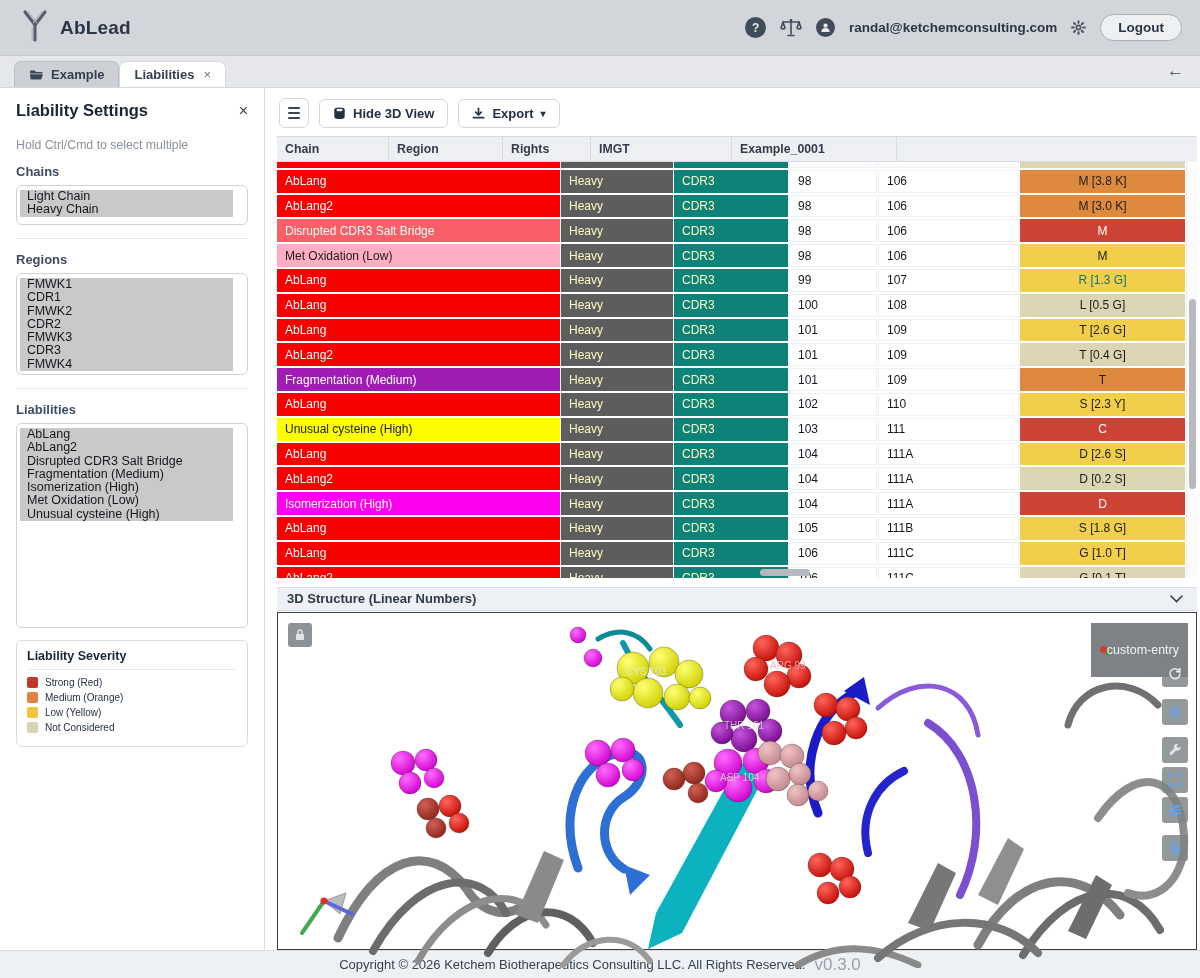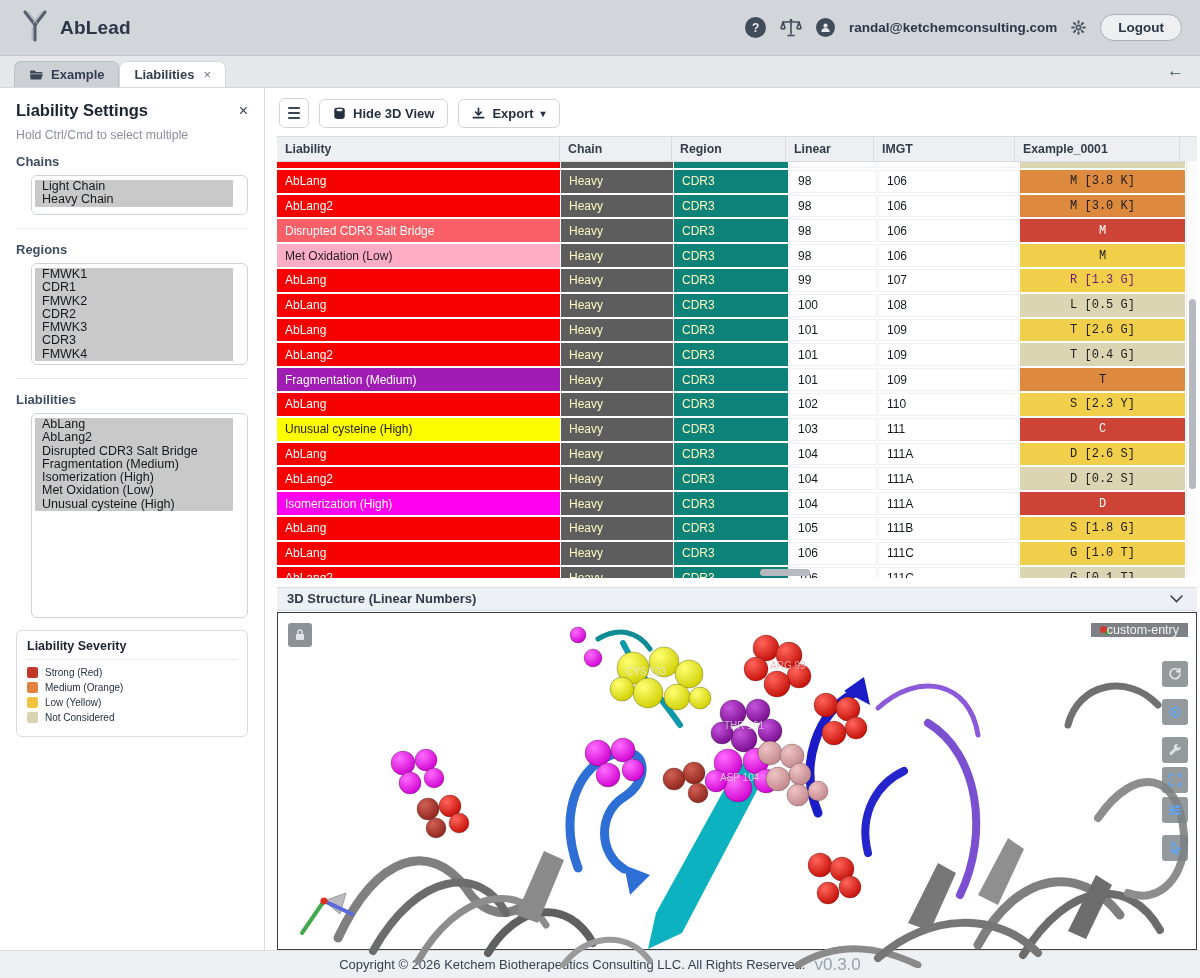--- a/index.html
+++ b/index.html
@@ -21,26 +21,26 @@
   .tab.active { background:#ffffff; border:1px solid #d4d7db; border-bottom:none; }
   .tab-close { color:#6a7484; font-size:13px; font-weight:400; margin-left:2px; cursor:pointer; }
   .back-arrow { position:absolute; right:16px; top:5px; font-size:17px; color:#45505f; cursor:pointer; }
 
   
   .content { display:flex; height:862px; background:#fff; }
   .sidebar { width:265px; border-right:1px solid #d9dce0; padding:13px 16px 0 16px; flex-shrink:0; }
   .main { flex:1; padding:6px 3px 0 12px; display:flex; flex-direction:column; }
 
   
-  .side-title-row { display:flex; align-items:center; justify-content:space-between; margin-bottom:8px; }
+  .side-title-row { display:flex; align-items:center; justify-content:space-between; margin-bottom:18px; }
   .side-title { font-size:16.5px; font-weight:700; color:#1b2431; }
   .side-close { font-size:16px; color:#3d4654; cursor:pointer; }
   .side-hint { font-size:12.3px; color:#8a919c; margin-bottom:12px; }
   .side-label { font-size:13px; font-weight:700; color:#3d4d63; margin-bottom:6px; }
-  .listbox { border:1px solid #ced3da; border-radius:6px; background:#fff; padding:4px 3px; overflow:hidden;margin-left:15px; }
+  .listbox { border:1px solid #ced3da; border-radius:6px; background:#fff; padding:4px 3px; overflow:hidden; }
   .listbox .opt { font-size:12.5px; line-height:13.3px; color:#14181e; padding:0 0 0 7px; margin-right:11px; cursor:pointer; }
   .listbox .opt.selected { background:#c9c9c9; }
   .lb-chains { height:40px; }
   .lb-regions { height:102px; }
   .lb-liabilities { height:205px; }
   .side-div { border:none; border-top:1px solid #e7e9ec; margin:13px 0; }
 
   .severity-card { border:1px solid #d8dbe0; border-radius:6px; padding:8px 10px 9px 10px; margin-top:12px; }
   .severity-title { font-size:12.5px; font-weight:700; color:#1b2431; padding-bottom:6px; border-bottom:1px solid #e7e9ec; margin-bottom:7px; }
   .severity-item { display:flex; align-items:center; gap:7px; font-size:10px; color:#273242; margin-bottom:4px; }
@@ -60,33 +60,33 @@
   .tbody { height:416px; overflow:hidden; width:908px; }
   .trow { display:flex; height:22.8px; margin-bottom:2px; cursor:pointer; }
   .trow.clip-top { margin-top:-17px; }
   .td { font-size:12px; display:flex; align-items:center; margin-right:1px; overflow:hidden; white-space:nowrap; }
   .c0 { width:283px; } .c1 { width:112px; } .c2 { width:114px; } .c3 { width:88px; } .c4 { width:141px; } .c5 { width:165px; margin-right:0; }
   .td.c0 { padding-left:8px; font-weight:400; }
   .td.c1, .td.c2 { padding-left:8px; color:#fef9c3; }
   .td.c1 { background:#5d5d5d; }
   .td.c2 { background:#0c8278; }
   .td.c3, .td.c4 { padding-left:8px; background:#fff; border:1px solid #eef0f3; color:#14181e; }
-  .td.c5 { justify-content:center; font-weight:400;font-family:Liberation Mono, monospace; }
+  .td.c5 { justify-content:center; font-weight:400; }
 
   .vscroll { position:absolute; top:25px; right:0; width:11px; height:416px; background:#fbfbfc; border-left:1px solid #eceef1; }
   .vscroll .thumb { position:absolute; left:2px; width:7px; border-radius:4px; background:#b6bac0; top:138px; height:190px; }
   .hscroll-thumb { position:absolute; bottom:2px; left:483px; width:50px; height:7px; border-radius:4px; background:#b6bac0; }
 
   
   .panel3d-header { margin-top:9px; height:25px; background:#edf0f4; border-top:1px solid #d9dce1; border-bottom:1px solid #d9dce1; display:flex; align-items:center; justify-content:space-between; padding:0 14px 0 10px; width:920px; cursor:pointer; }
   .panel3d-title { font-size:13px; font-weight:700; color:#2f3a4a; }
 
   .viewer { position:relative; width:920px; height:357px; border:1px solid #3a3f44; background:#ffffff; margin-top:1px; }
   .lock-btn { position:absolute; top:10px; left:10px; width:24px; height:24px; background:#8d9297; border-radius:3px; display:flex; align-items:center; justify-content:center; cursor:pointer; }
-  .entry-badge { position:absolute; top:10px; right:8px; background:rgba(108,112,116,.88); color:#f2f3f4; font-size:12.5px; padding:0 9px; display:flex; align-items:center; cursor:pointer; }
+  .entry-badge { position:absolute; top:10px; right:8px; background:rgba(108,112,116,.88); color:#f2f3f4; font-size:12.5px; padding:20px 9px; display:flex; align-items:center; cursor:pointer; }
   .entry-dot { width:7px; height:7px; border-radius:50%; }
   .viewer-toolbar { position:absolute; top:48px; right:8px; display:flex; flex-direction:column; align-items:flex-end; }
   .vt-btn { width:26px; height:26px; background:rgba(125,130,134,.82); border-radius:3px; display:flex; align-items:center; justify-content:center; margin-bottom:4px; cursor:pointer; }
   .vt-gap { height:8px; }
   .axes-widget { position:absolute; left:16px; bottom:6px; }
 
   
   .footer { height:28px; background:#eef1f4; border-top:1px solid #d9dce1; display:flex; align-items:center; justify-content:center; gap:9px; }
   .footer-text { font-size:13px; color:#374151; }
   .footer-version { font-size:17px; color:#9aa1ab; }
@@ -259,24 +259,23 @@
               </g>
             </svg>
         </span>
         <span>Export</span>
         <span style="font-size:10px;">▾</span>
       </button>
     </div>
 
     <div class="table-wrap">
       <div class="thead" id="thead">
-          <div class="th c0">Liability</div>
           <div class="th c1">Chain</div>
           <div class="th c2">Region</div>
-          <div class="th c3">Linear</div>
+          <div class="th c3">Rights</div>
           <div class="th c4">IMGT</div>
           <div class="th c5">Example_0001</div>
         </div>
       <div class="tbody" id="tbody">
           <div class="trow clip-top">
             <div class="td c0" style="background: rgb(246, 0, 0); color: rgb(255, 255, 255);"></div>
             <div class="td c1"></div>
             <div class="td c2"></div>
             <div class="td c3"></div>
             <div class="td c4"></div>
@@ -313,21 +312,21 @@
             <div class="td c3">98</div>
             <div class="td c4">106</div>
             <div class="td c5" style="background: rgb(242, 207, 75); color: rgb(28, 28, 28);">M</div>
           </div>
           <div class="trow">
             <div class="td c0" style="background: rgb(246, 0, 0); color: rgb(255, 255, 255);">AbLang</div>
             <div class="td c1">Heavy</div>
             <div class="td c2">CDR3</div>
             <div class="td c3">99</div>
             <div class="td c4">107</div>
-            <div class="td c5" style="background: rgb(242, 207, 75); color: #701a75;">R [1.3 G]</div>
+            <div class="td c5" style="background: rgb(242, 207, 75); color: #0f766e;">R [1.3 G]</div>
           </div>
           <div class="trow">
             <div class="td c0" style="background: rgb(246, 0, 0); color: rgb(255, 255, 255);">AbLang</div>
             <div class="td c1">Heavy</div>
             <div class="td c2">CDR3</div>
             <div class="td c3">100</div>
             <div class="td c4">108</div>
             <div class="td c5" style="background: rgb(220, 213, 179); color: rgb(28, 28, 28);">L [0.5 G]</div>
           </div>
           <div class="trow">

